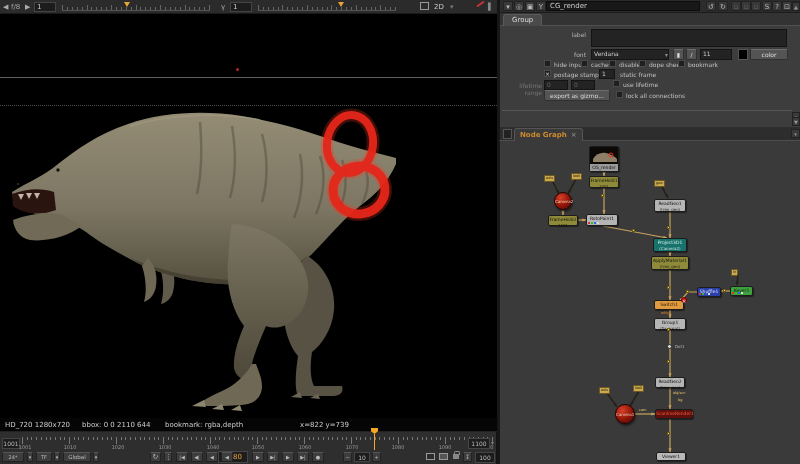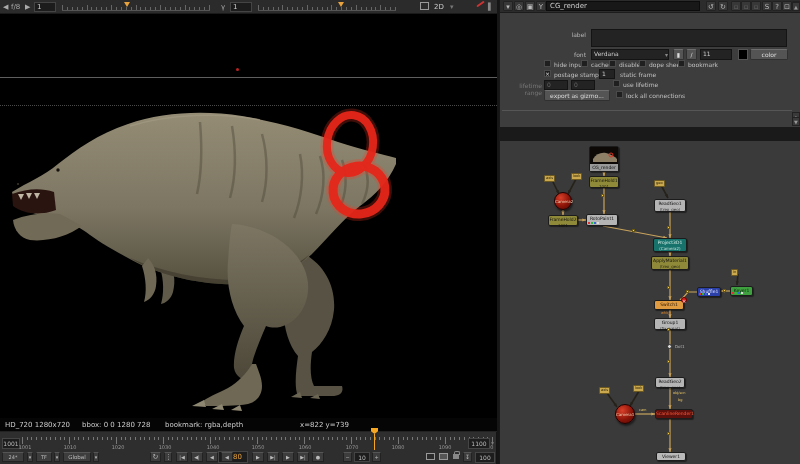--- a/index.html
+++ b/index.html
@@ -270,21 +270,21 @@
       </g>
       <g fill="none" stroke="#e5261a" opacity="0.95">
         <ellipse cx="350" cy="130" rx="23" ry="29" stroke-width="8" transform="rotate(8 350 130)"></ellipse>
         <ellipse cx="359" cy="176" rx="26" ry="24" stroke-width="9" transform="rotate(-6 359 176)"></ellipse>
       </g>
     </svg>
   </div>
 
   <div class="abs" id="viewer-info">
     <span class="abs" style="left:5px">HD_720 1280x720</span>
-    <span class="abs" style="left:82px">bbox: 0 0 1280 728</span>
+    <span class="abs" style="left:82px">bbox: 0 0 2110 644</span>
     <span class="abs" style="left:165px">bookmark: rgba,depth</span>
     <span class="abs" style="left:300px">x=822 y=739</span>
   </div>
 
   <div class="abs" id="timeline">
     <span class="frame-box" style="left:2px; top:6px; width:18px; height:11px">1001</span>
     <div id="ruler">
         <span class="tick" style="left: 0px; height: 7px;"></span>
         <span class="tick" style="left: 4.7px; height: 3px;"></span>
         <span class="tick" style="left: 9.4px; height: 3px;"></span>
@@ -426,20 +426,23 @@
       <span class="frame-box" style="left:475px; top:1px; width:20px; height:11px">100</span>
     <span class="tr-btn" style="left: 176px; width: 12px;">|◀</span><span class="tr-btn" style="left: 191px; width: 12px;">◀|</span><span class="tr-btn" style="left: 206px; width: 12px;">◀</span><span class="tr-btn" style="left: 221px; width: 12px;">◀</span><span class="tr-btn" style="left: 252px; width: 12px;">▶</span><span class="tr-btn" style="left: 267px; width: 12px;">▶|</span><span class="tr-btn" style="left: 282px; width: 12px;">▶</span><span class="tr-btn" style="left: 297px; width: 12px;">▶|</span><span class="tr-btn" style="left: 312px; width: 12px;">●</span></div>
   </div>
 
   <div class="abs" id="props">
     <div id="props-header">
       <span id="props-lefticons"><span class="hicon" style="left: 3px;">▾</span><span class="hicon" style="left: 14px;">◎</span><span class="hicon" style="left: 25px;">▣</span><span class="hicon" style="left: 36px;">Y</span></span>
       <span id="props-title">CG_render</span>
       <span id="props-righticons"><span class="hicon" style="left: 206px;">↺</span><span class="hicon" style="left: 218px;">↻</span><span class="hicon dim" style="left: 231px;">▫</span><span class="hicon dim" style="left: 241px;">▫</span><span class="hicon dim" style="left: 251px;">▫</span><span class="hicon" style="left: 262px;">S</span><span class="hicon" style="left: 272px;">?</span><span class="hicon" style="left: 282px;">⊡</span><span class="hicon" style="left: 292px;">×</span></span>
     </div>
+    <div id="props-tabrow">
+      <span id="props-tab">Group</span>
+    </div>
 
     <span class="prow-label" style="left:40px; top:31px; width:46px">label</span>
     <span class="pinput" style="left:91px; top:29px; width:196px; height:18px"></span>
 
     <span class="prow-label" style="left:40px; top:51px; width:46px">font</span>
     <span class="pinput" style="left:91px; top:49px; width:78px; height:11px">Verdana</span>
     <span class="prow-label" style="left:160px; top:51px; width:8px; color:#888">▾</span>
     <span class="pbtn" style="left:173px; top:49px; width:11px; height:11px">▮</span>
     <span class="pbtn" style="left:186px; top:49px; width:11px; height:11px">∕</span>
     <span class="pinput" style="left:200px; top:49px; width:32px; height:11px">11</span>
@@ -462,20 +465,27 @@
     <span class="pbtn" style="left:44px; top:90px; width:66px; height:11px">export as gizmo...</span>
     <span class="chk" style="left:116px; top:91px"></span>
     <span class="chk-lab" style="left:126px; top:92px">lock all connections</span>
 
     <span class="abs" style="left:2px; top:110px; width:290px; border-top:1px solid #565656"></span>
     <span class="scroll-btn" style="left:292px; top:2px">▲</span>
     <span class="scroll-btn" style="left:292px; top:112px">▲</span>
     <span class="scroll-btn" style="left:292px; top:117px">▼</span>
   </div>
 
+  <div class="abs" id="dag-tabrow">
+    <span class="abs" style="left:3px; top:2px; width:9px; height:10px; background:#222; border:1px solid #555"></span>
+    <span id="dag-tab">
+      <span>Node Graph</span><span class="close">×</span>
+    </span>
+    <span class="abs" style="left:291px; top:2px; width:9px; height:9px; background:#3a3a3a; border:1px solid #222; color:#999; font-size:5px; line-height:8px; text-align:center">▾</span>
+  </div>
   <div class="abs" id="dag">
       <svg width="301" height="323" style="position: absolute; left: 0px; top: 0px;">
         <polyline points="104,31 104,35" fill="none" stroke="#c9a35c" stroke-width="1.2"></polyline>
         <path d="M104,35 L102.4423266307654,31.31575602398846 L105.5576733692346,31.31575602398846 Z" fill="#c9a35c"></path>
         <polyline points="104,47 104,73" fill="none" stroke="#c9a35c" stroke-width="1.2"></polyline>
         <path d="M104,73 L102.4423266307654,69.31575602398846 L105.5576733692346,69.31575602398846 Z" fill="#c9a35c"></path>
         <polyline points="63,69 63,74" fill="none" stroke="#c9a35c" stroke-width="1.2"></polyline>
         <path d="M63,74 L61.4423266307654,70.31575602398846 L64.5576733692346,70.31575602398846 Z" fill="#c9a35c"></path>
         <polyline points="78,79 86,79" fill="none" stroke="#c9a35c" stroke-width="1.2"></polyline>
         <path d="M86,79 L82.31575602398846,80.5576733692346 L82.31575602398846,77.4423266307654 Z" fill="#c9a35c"></path>

